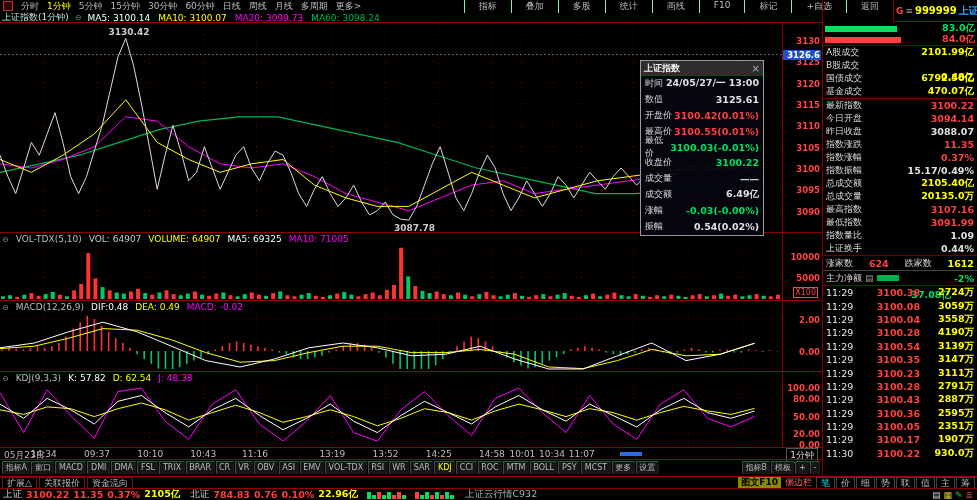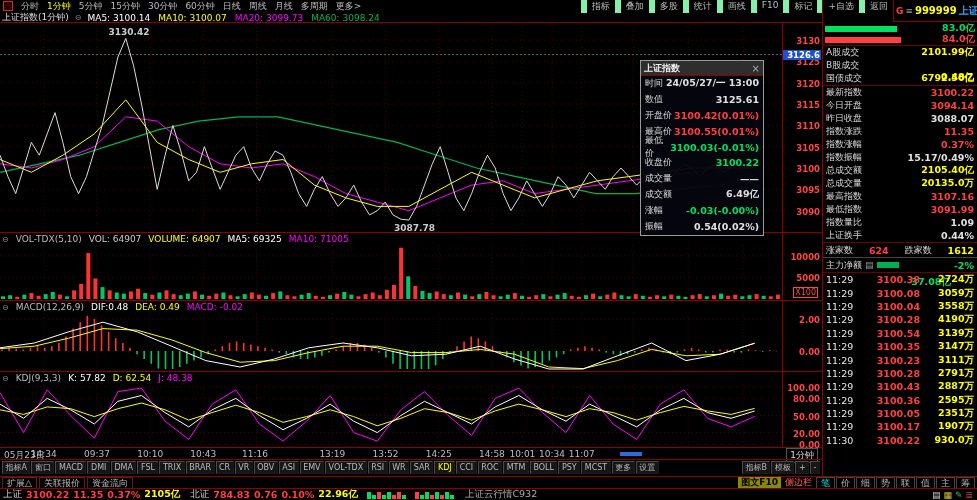--- a/index.html
+++ b/index.html
@@ -4,21 +4,21 @@
 <style>
   html,body{margin:0;padding:0;background:#111;}
   #app{position:relative;width:977px;height:500px;background:#000;overflow:hidden;
        font-family:"DejaVu Sans",sans-serif;color:#c8c8c8;font-size:9px;}
   .flex{display:flex;align-items:center;}
   #menubar{position:absolute;left:0;top:0;width:893px;height:12px;display:flex;align-items:center;gap:1px;background:#000;}
   #win-icon{width:8px;height:8px;border:1px solid #c03030;margin:0 3px;background:#300;}
   .menu-item{padding:0 4px;color:#bbb;cursor:default;white-space:nowrap;}
   .menu-item.active{color:#ffff00;}
   #menu-right{margin-left:auto;display:flex;}
-  .menu-btn{padding:0 5px;border-left:6px solid #86efac;color:#bbb;white-space:nowrap;}
+  .menu-btn{padding:0 14px;border-left:1px solid #86efac;color:#bbb;white-space:nowrap;}
   #gbox{position:absolute;left:893px;top:0;width:84px;height:22px;border-left:1px solid #8b0000;
         border-bottom:1px solid #8b0000;display:flex;align-items:center;gap:2px;padding-left:2px;box-sizing:border-box;}
   #gbox .g{color:#ff4040;font-weight:bold;}
   #gbox .ham{color:#999;}
   #gbox .code{color:#ffff00;font-weight:bold;font-size:10px;}
   #gbox .name{color:#2da8ff;font-weight:bold;font-size:10px;white-space:nowrap;}
   #title-row{position:absolute;left:0;top:12px;width:890px;height:11px;display:flex;align-items:center;gap:6px;padding-left:2px;}
   .hdr-icon{color:#888;font-size:8px;}
   .seg{white-space:nowrap;}
   .panel-header{position:absolute;left:0;width:782px;height:12px;display:flex;align-items:center;gap:7px;padding-left:2px;overflow:hidden;}
@@ -570,20 +570,24 @@
         <span class="rp-value" style="color: rgb(255, 255, 0);">2101.99亿</span>
       </div>
       <div class="rp-row">
         <span class="rp-label">B股成交</span>
         <span class="rp-value" style="color: rgb(255, 255, 0); margin-top: 24px;">0.48亿</span>
       </div>
       <div class="rp-row">
         <span class="rp-label">国债成交</span>
         <span class="rp-value" style="color: rgb(255, 255, 0);">6792.50亿</span>
       </div>
+      <div class="rp-row">
+        <span class="rp-label">基金成交</span>
+        <span class="rp-value" style="color: rgb(255, 255, 0);">470.07亿</span>
+      </div>
       <div class="rp-sep"></div>
       <div class="rp-row">
         <span class="rp-label">最新指数</span>
         <span class="rp-value" style="color: rgb(255, 64, 64);">3100.22</span>
       </div>
       <div class="rp-row">
         <span class="rp-label">今日开盘</span>
         <span class="rp-value" style="color: rgb(255, 64, 64);">3094.14</span>
       </div>
       <div class="rp-row">

